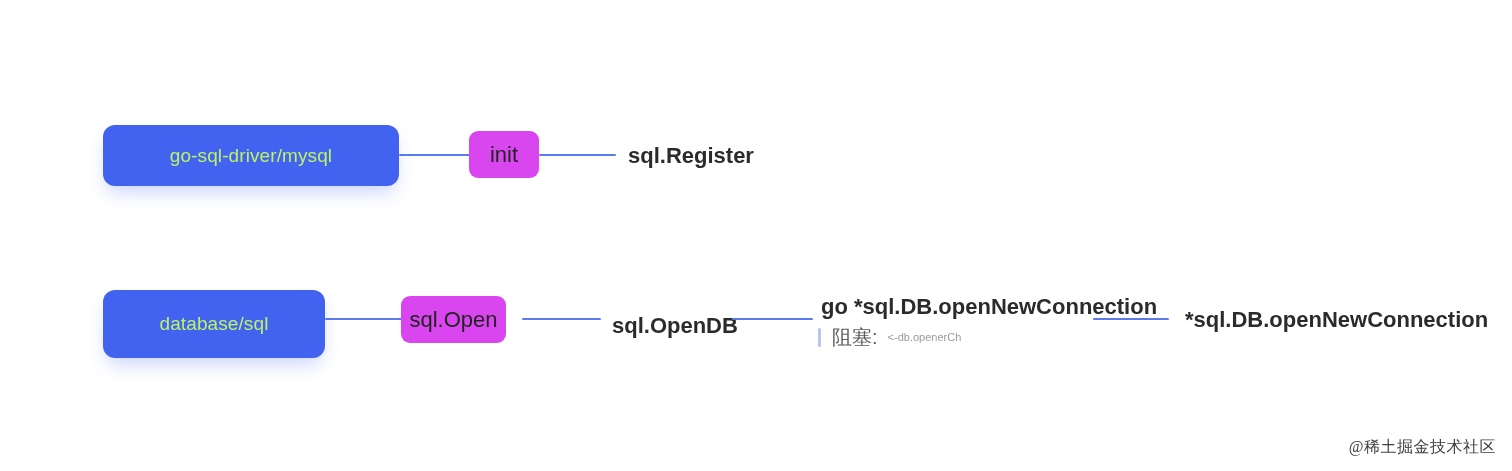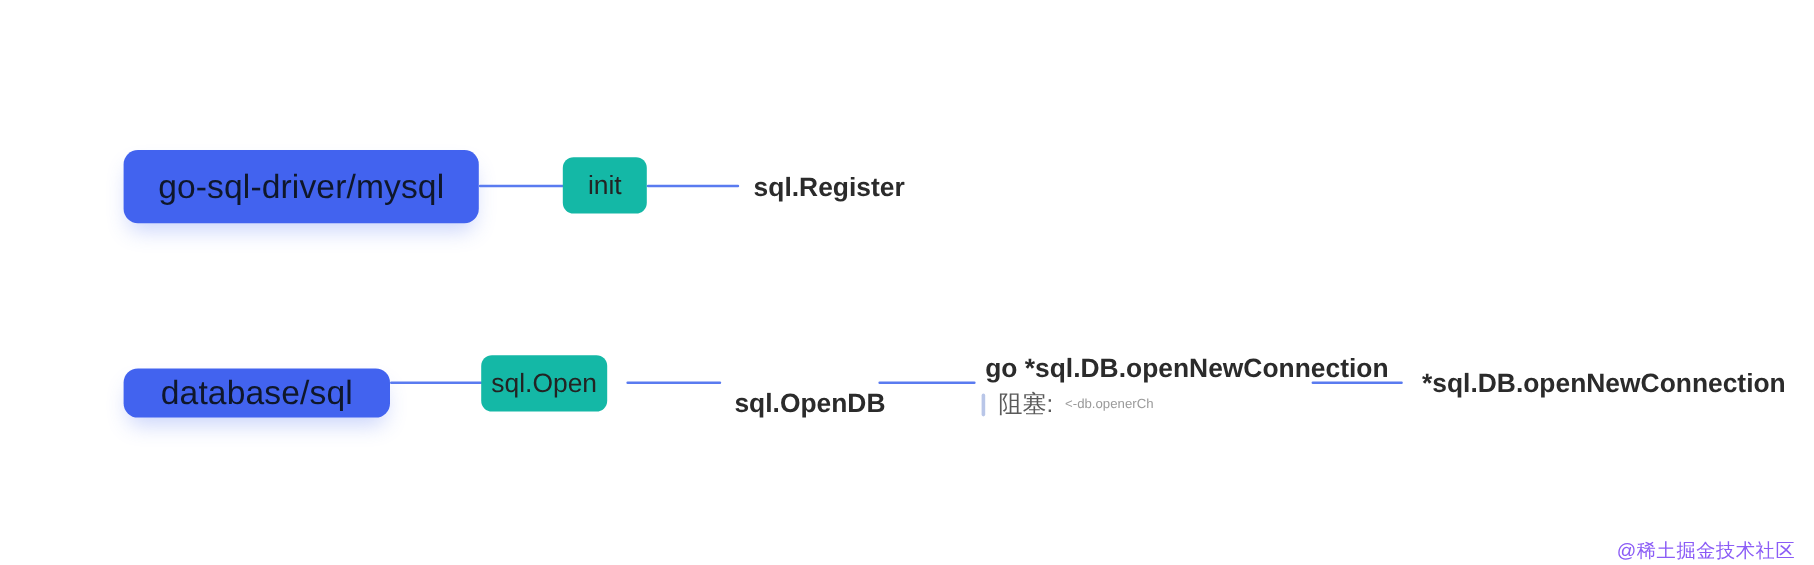--- a/index.html
+++ b/index.html
@@ -24,30 +24,30 @@
     position: absolute;
     display: flex;
     align-items: center;
     justify-content: center;
     box-sizing: border-box;
     white-space: nowrap;
   }
 
   .node-primary {
     background: #4263ef;
-    color: #0f172a;
+    color: #bef264;
     border-radius: 12px;
-    font-size: 28px;
+    font-size: 19px;
     font-weight: 400;
     letter-spacing: 0.1px;
     box-shadow: 0 10px 18px -4px rgba(66, 99, 239, 0.28);
   }
 
   .node-chip {
-    background: #14b8a6;
+    background: #d946ef;
     color: #232323;
     border-radius: 9px;
     font-size: 22px;
     font-weight: 400;
   }
 
   .node-plain {
     position: absolute;
     color: #2b2b2b;
     font-size: 22px;
@@ -88,26 +88,27 @@
   }
   .annotation-value {
     color: #9a9a9a;
     font-size: 11px;
   }
 
   
   .watermark {
     position: absolute;
     right: 16px;
-    bottom: 1px;
-    color: #8b5cf6;
+    bottom: 13px;
+    color: #404040;
     font-size: 16px;
     letter-spacing: 0.5px;
     white-space: nowrap;
     user-select: none;
+    font-family: Liberation Serif, serif;
   }
 </style>
 </head>
 <body>
 
 <div id="canvas">
 
   <div class="node node-primary" style="left:103px; top:125px; width:296px; height:61px;">
     <span>go-sql-driver/mysql</span>
   </div>
@@ -115,33 +116,33 @@
   <div class="connector" style="left:399px; top:154px; width:71px;"></div>
 
   <div class="node node-chip" style="left:469px; top:131px; width:70px; height:47px;">
     <span>init</span>
   </div>
 
   <div class="connector" style="left:539px; top:154px; width:77px;"></div>
 
   <div class="node-plain" style="left:628px; top:145px;">sql.Register</div>
 
-  <div class="node node-primary" style="left:103px; top:307px; width:222px; height:41px;text-align:right;">
+  <div class="node node-primary" style="left:103px; top:290px; width:222px; height:68px;text-align:right;">
     <span>database/sql</span>
   </div>
 
   <div class="connector" style="left:325px; top:318px; width:77px;"></div>
 
   <div class="node node-chip" style="left:401px; top:296px; width:105px; height:47px;">
     <span>sql.Open</span>
   </div>
 
   <div class="connector" style="left:522px; top:318px; width:79px;"></div>
 
-  <div class="node-plain" style="left:612px; top:325px;">sql.OpenDB</div>
+  <div class="node-plain" style="left:612px; top:315px;">sql.OpenDB</div>
 
   <div class="connector" style="left:732px; top:318px; width:81px;"></div>
 
   <div class="node-plain" style="left:821px; top:296px;">go *sql.DB.openNewConnection</div>
 
   <div class="annotation" style="left:818px; top:327px;">
     <span class="annotation-bar"></span>
     <span class="annotation-label">阻塞:</span>
     <span class="annotation-value">&lt;-db.openerCh</span>
   </div>

